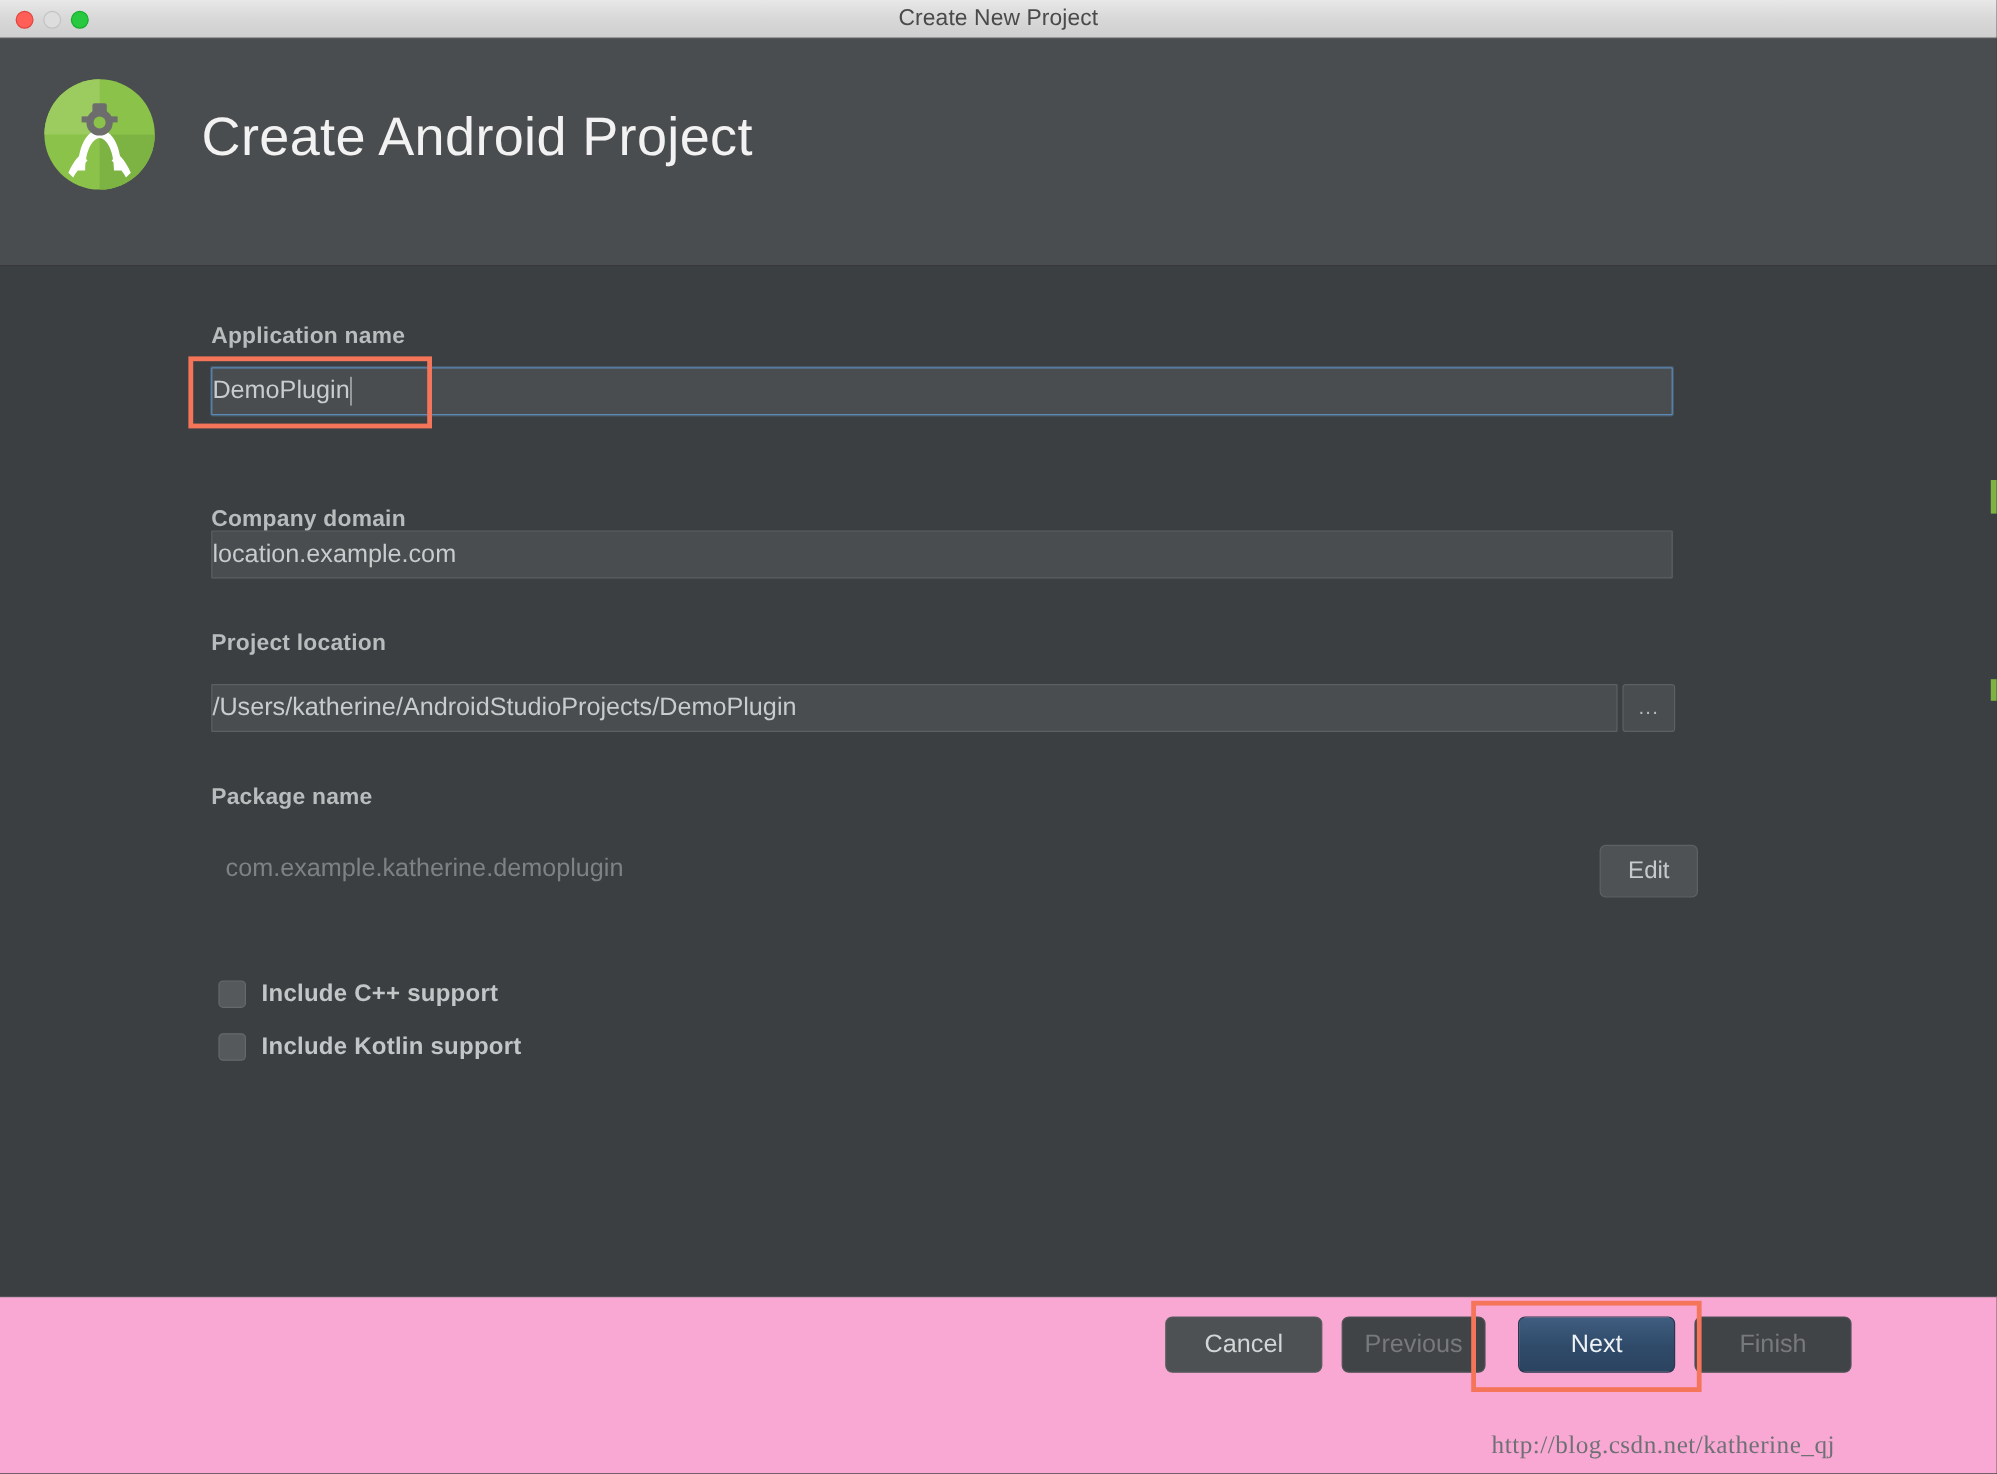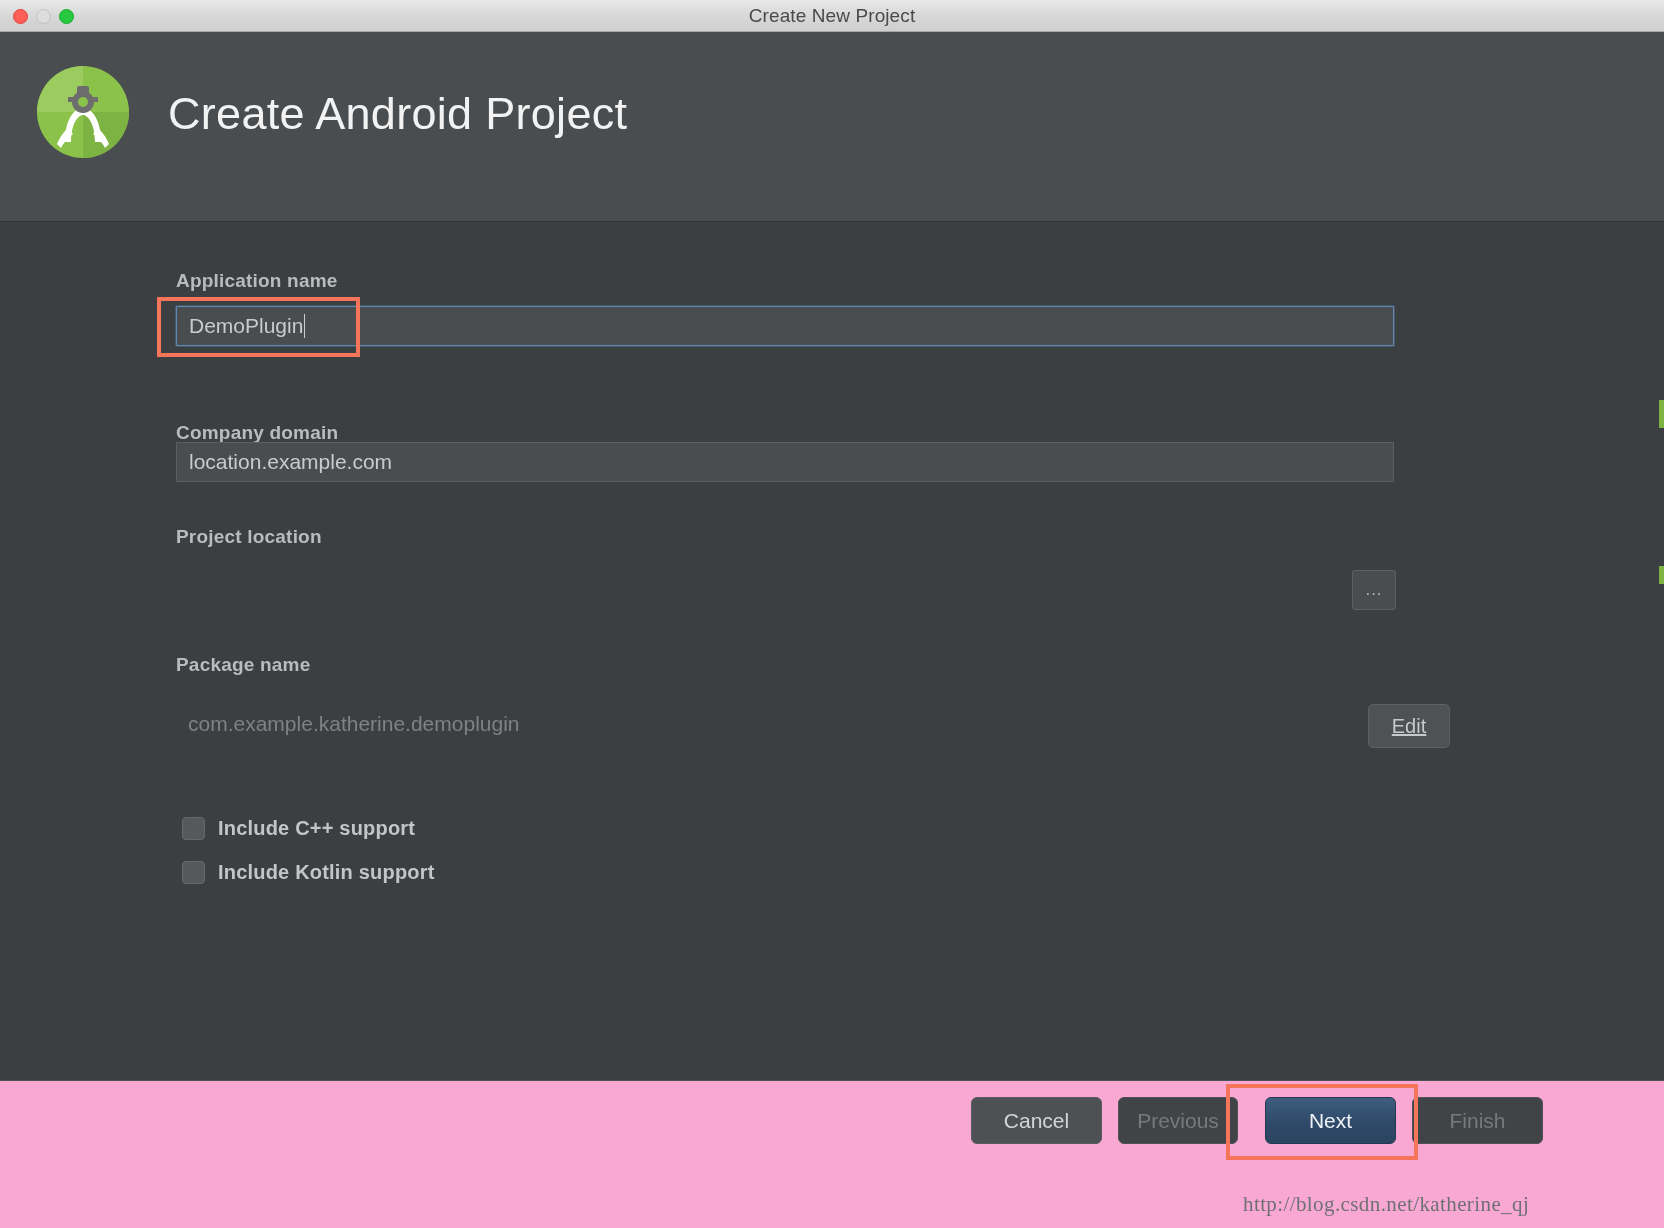--- a/index.html
+++ b/index.html
@@ -95,21 +95,21 @@
     letter-spacing: .2px;
   }
 
   .text-input {
     position: absolute;
     background: #4a4d4f;
     border: 1px solid #5c6063;
     color: #c8cccd;
     font-size: 21px;
     font-family: "Liberation Sans", sans-serif;
-    padding: 0 12px;
+    padding: 0 0;
     display: flex;
     align-items: center;
     height: 40px;
     border-radius: 1px;
   }
   .text-input.focused {
     border: 1px solid #5c8ab5;
     box-shadow: 0 0 0 1px rgba(92,138,181,.35);
   }
   .caret {
@@ -269,25 +269,28 @@
         <span class="caret"></span>
     </div>
     <div class="annot" style="left:157px; top:75px; width:203px; height:60px;"></div>
 
     <div class="field-label" style="left:176px; top:176px;margin-top:24px;">Company domain</div>
     <div class="text-input" style="left:176px; top:220px; width:1218px;">
       <span>location.example.com</span>
     </div>
 
     <div class="field-label" style="left:176px; top:304px;">Project location</div>
+    <div class="text-input" style="left:176px; top:348px; width:1172px;">
+      <span>/Users/katherine/AndroidStudioProjects/DemoPlugin</span>
+    </div>
     <div class="browse-btn" style="left:1352px; top:348px;">...</div>
 
     <div class="field-label" style="left:176px; top:432px;">Package name</div>
     <div class="readonly-value" style="left:188px; top:490px;">com.example.katherine.demoplugin</div>
-    <div class="edit-btn" style="left:1368px; top:482px;text-decoration:underline;">Edit</div>
+    <div class="edit-btn" style="left:1333px; top:482px;">Edit</div>
 
     <div class="checkrow" style="left:182px; top:595px;">
       <span class="checkbox"></span>
       <span class="checkrow-label">Include C++ support</span>
     </div>
     <div class="checkrow" style="left:182px; top:639px;">
       <span class="checkbox"></span>
       <span class="checkrow-label">Include Kotlin support</span>
     </div>
   </div>

